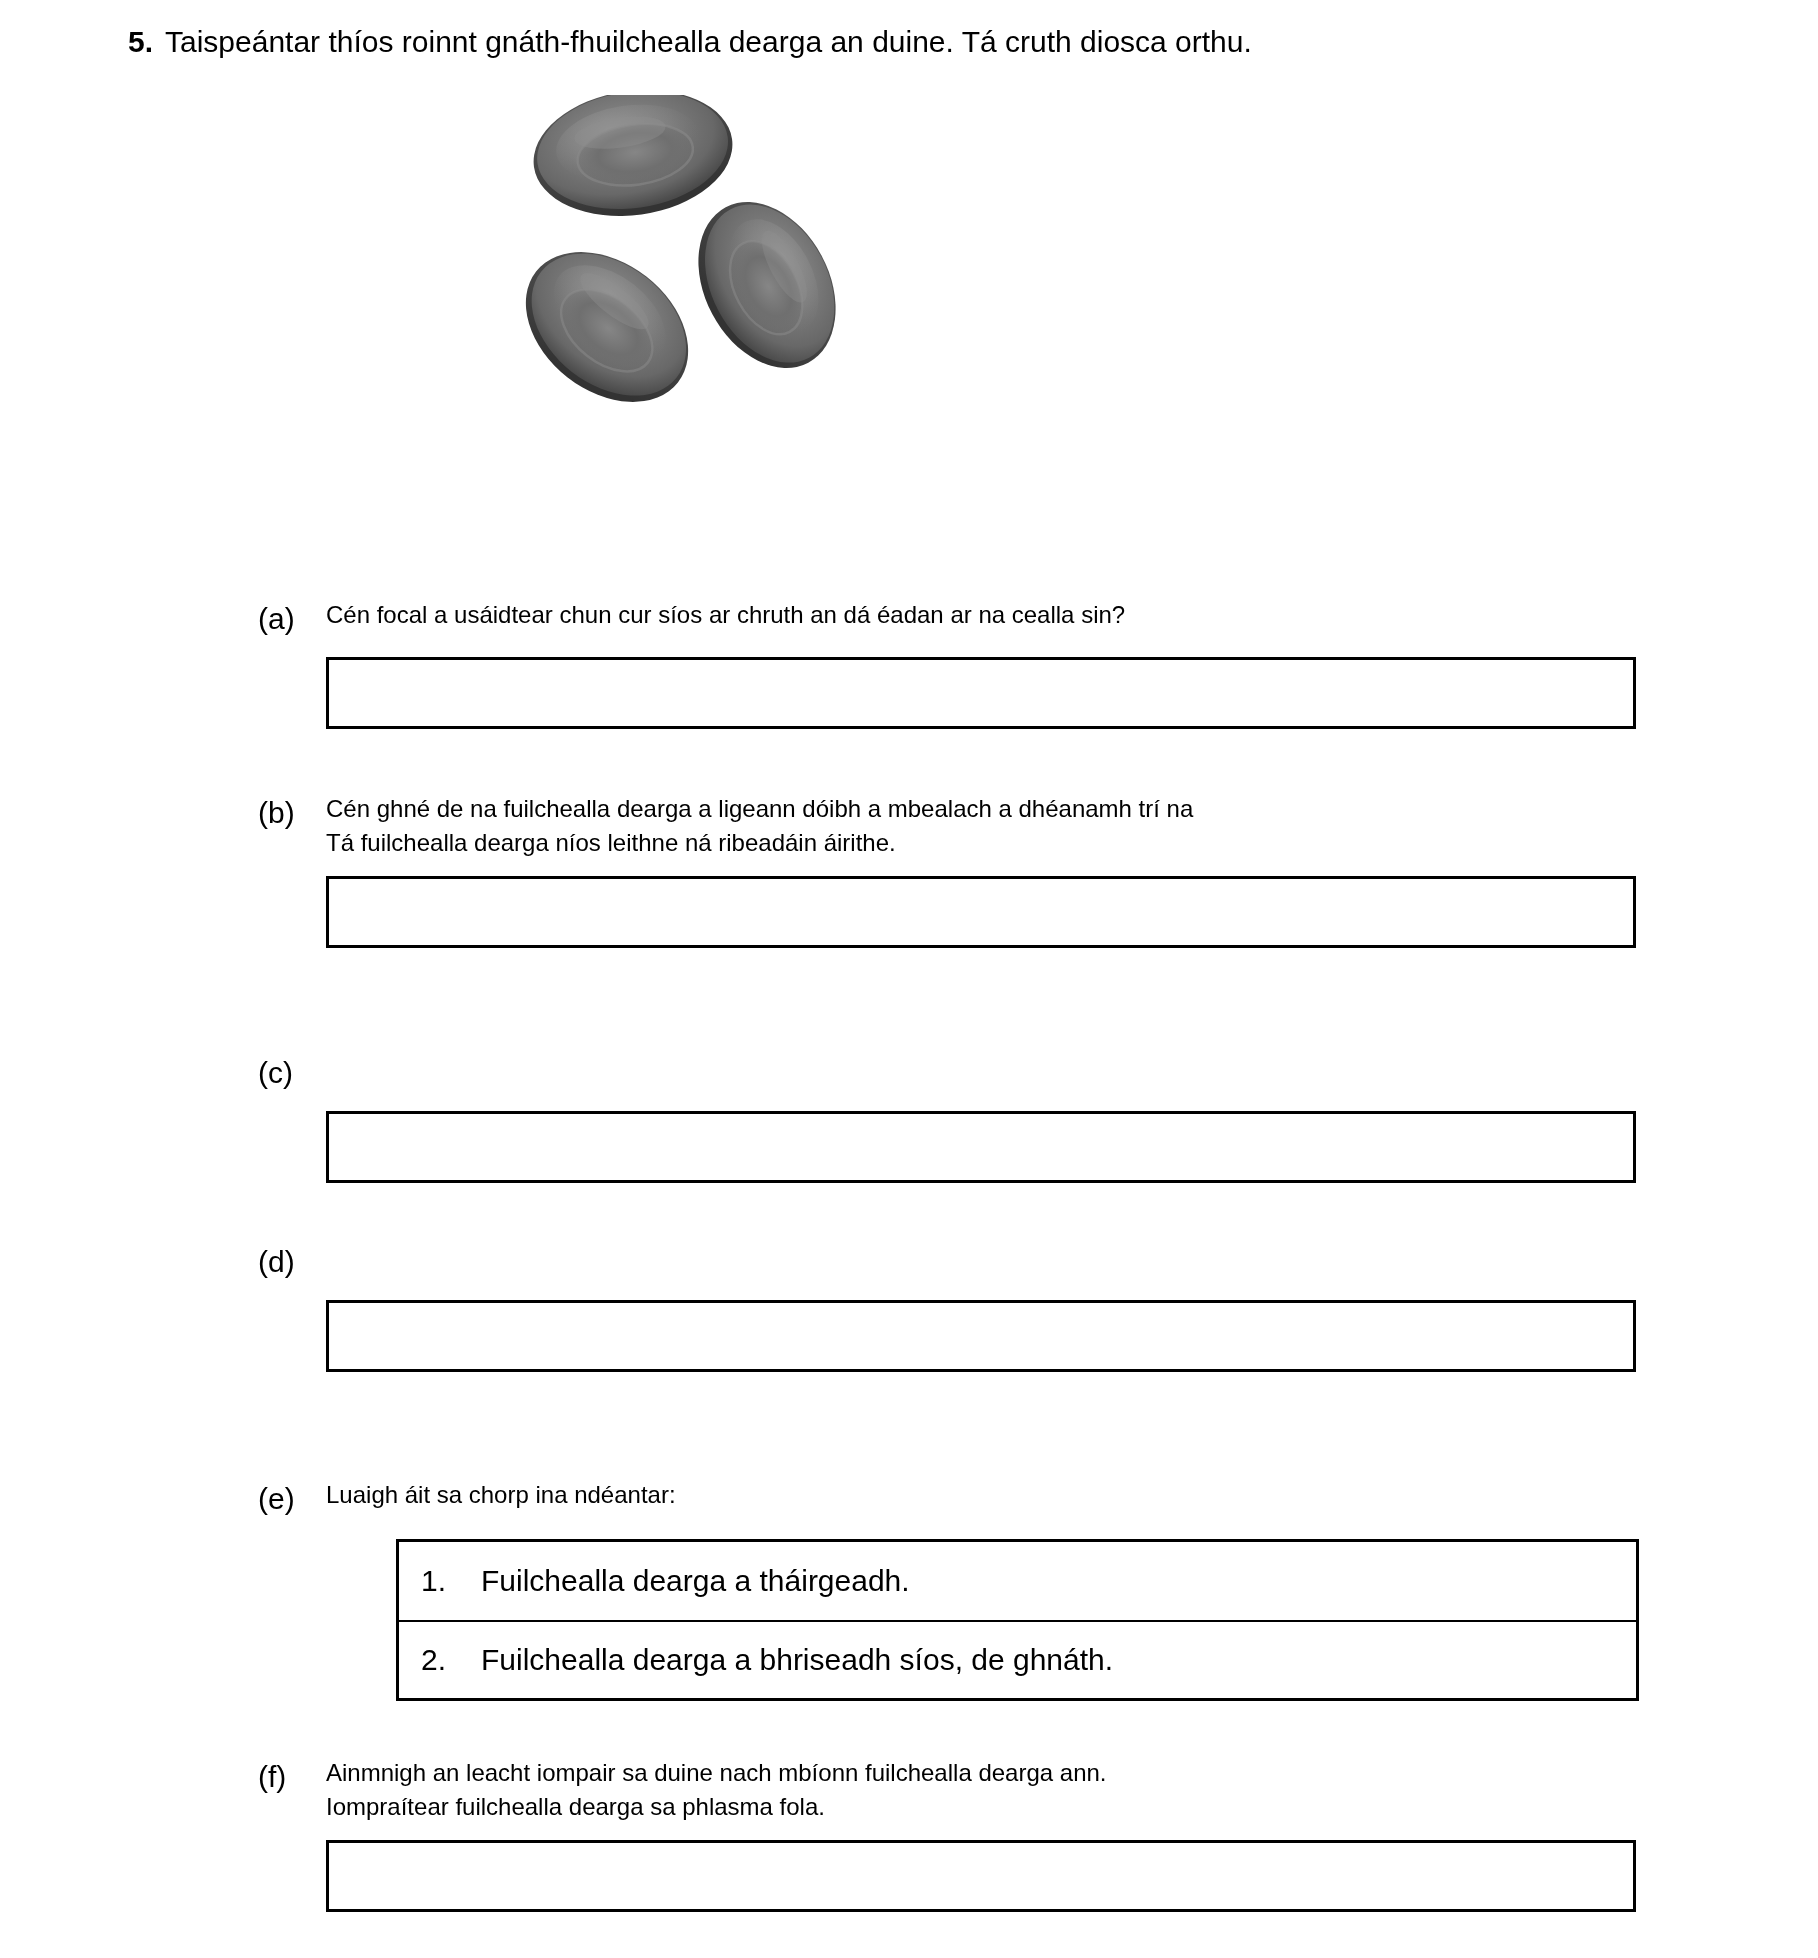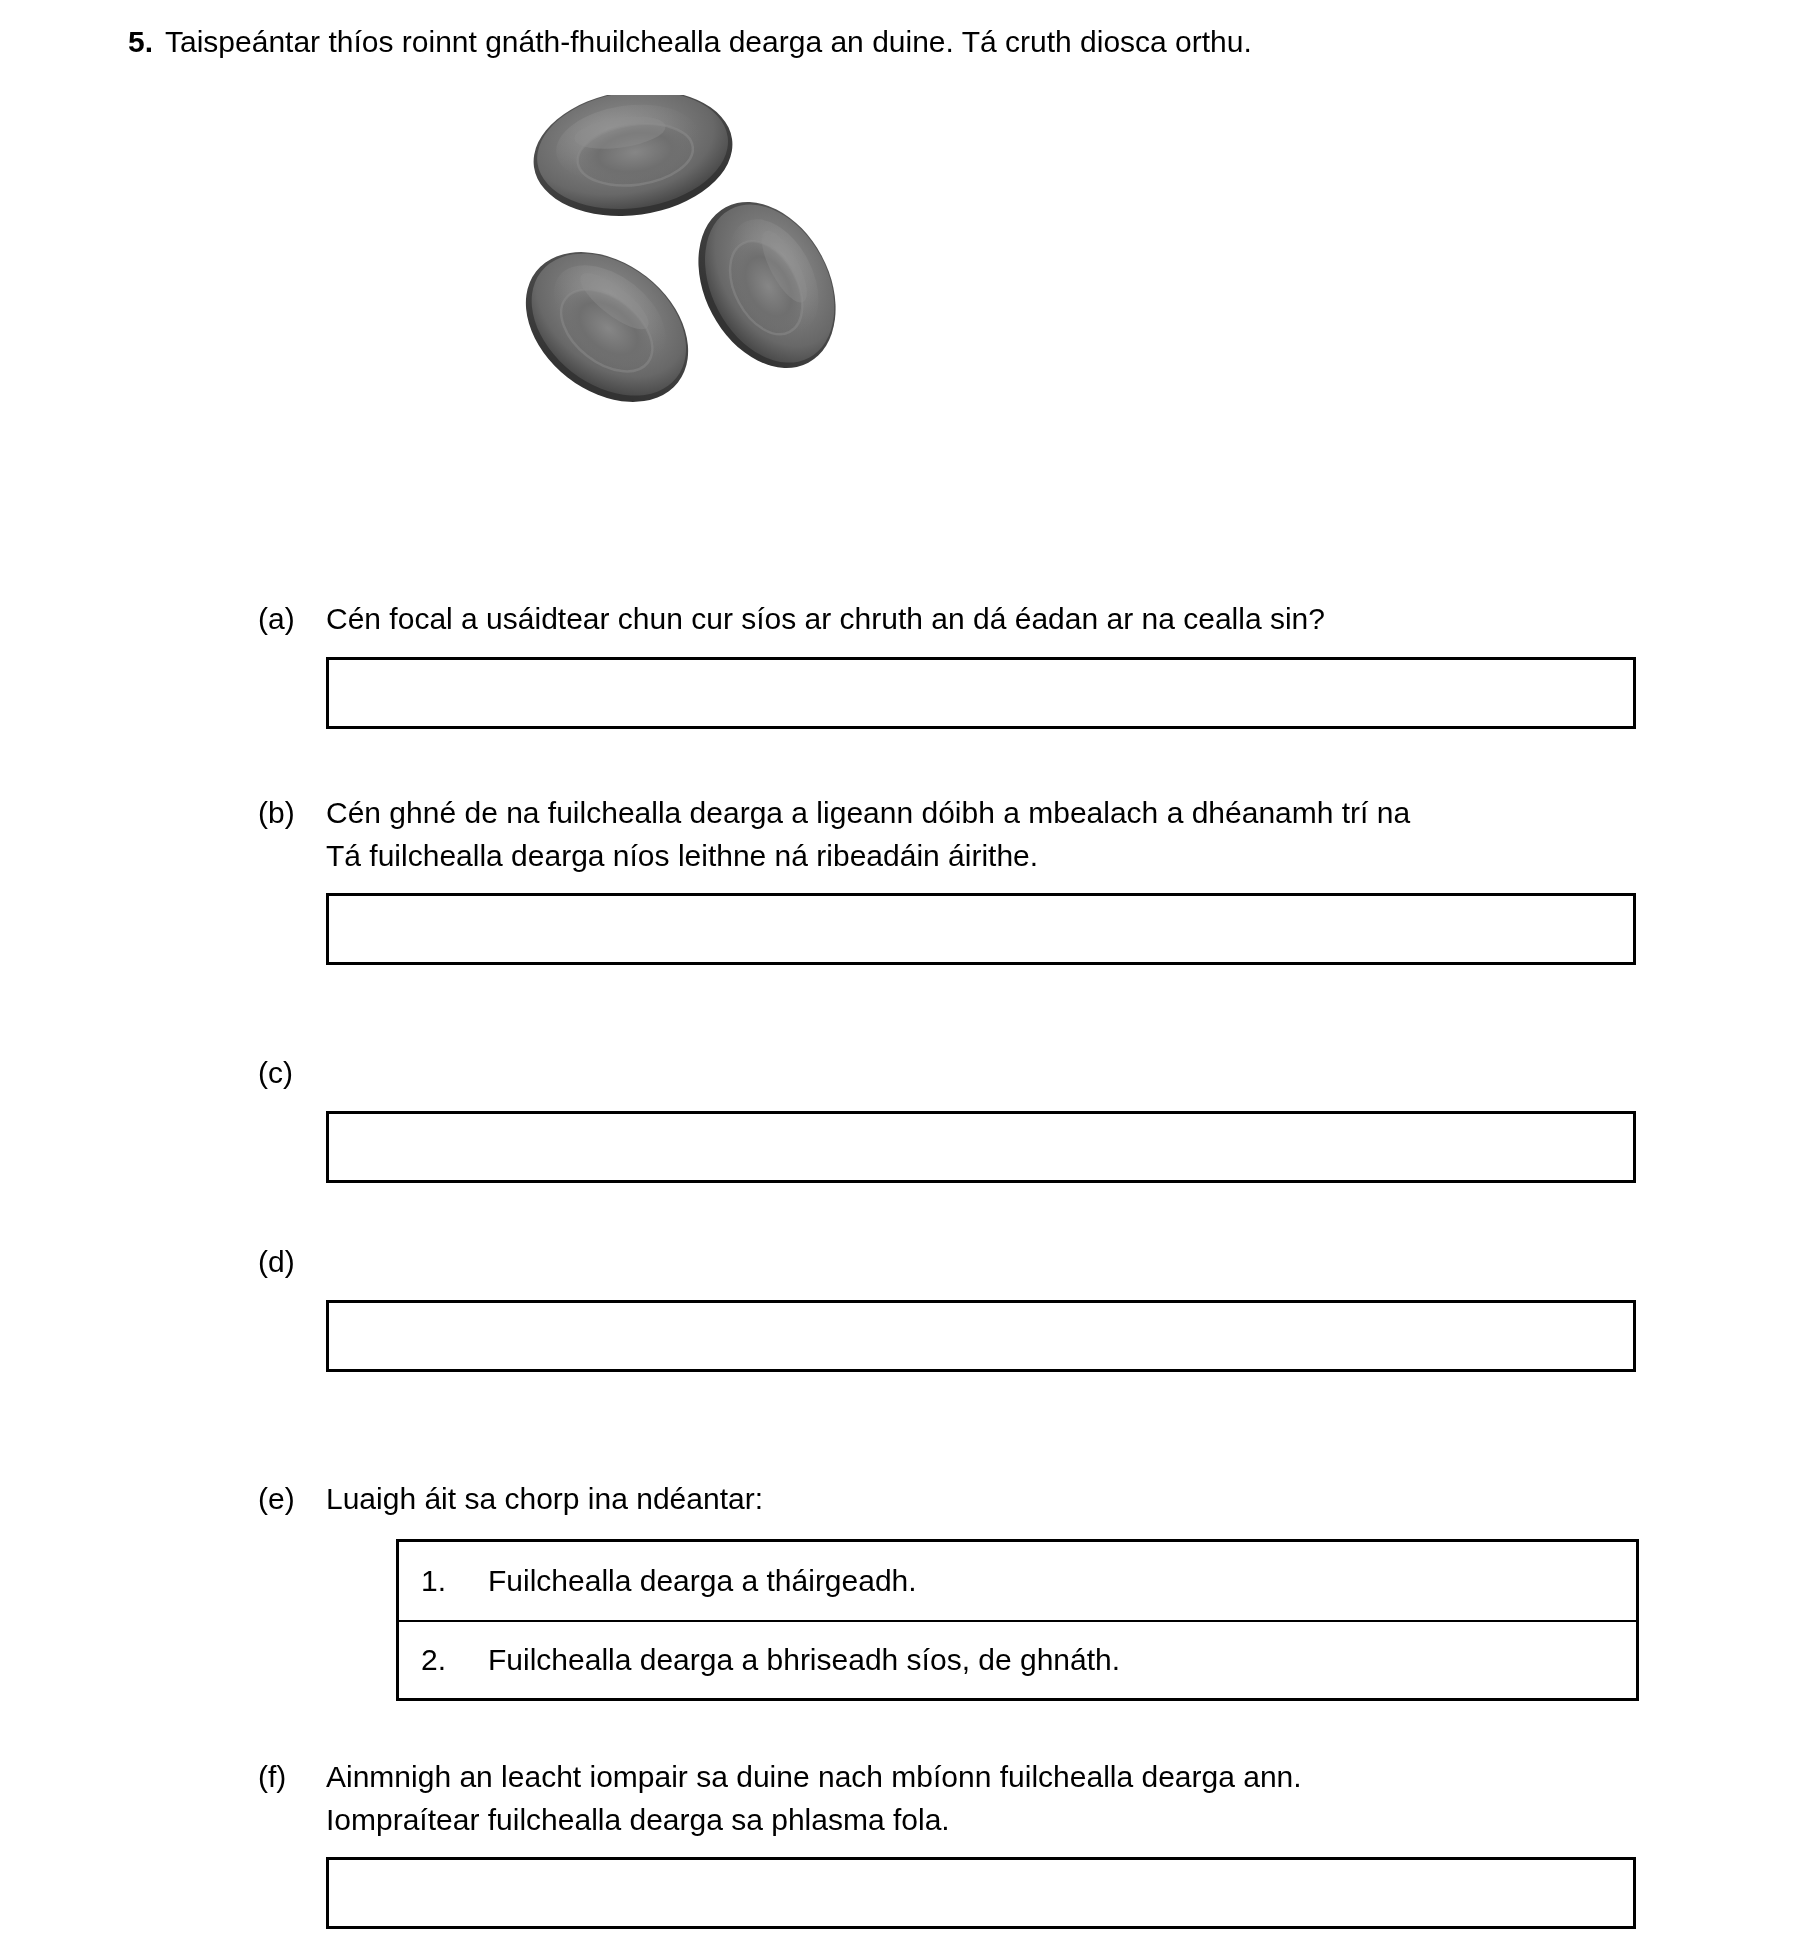--- a/index.html
+++ b/index.html
@@ -63,21 +63,21 @@
     display: flex;
     align-items: flex-start;
   }
   .part-label {
     width: 68px;
     flex: 0 0 68px;
     font-size: 30px;
     line-height: 1.42;
   }
   .part-text {
-    font-size: 30px;
+    font-size: 24px;
     line-height: 1.42;
   }
   .part-text .tline { display: block; white-space: nowrap; }
 
   
   .answer-box {
     margin-left: 68px;
     margin-top: 16px;
     height: 72px;
     border: 3px solid #000000;
@@ -106,21 +106,20 @@
   }
   .e-num {
     width: 82px;
     flex: 0 0 82px;
     padding-left: 22px;
     font-size: 30px;
     box-sizing: border-box;
   }
   .e-item-text {
     font-size: 30px;
-    margin-left: 7px;
   }
 </style>
 </head>
 <body>
 
 <div class="page">
 
   <div class="q-header">
     <div class="q-number">5.</div>
     <div class="q-stem">Taispeántar thíos roinnt gnáth-fhuilchealla dearga an duine. Tá cruth diosca orthu.</div>

